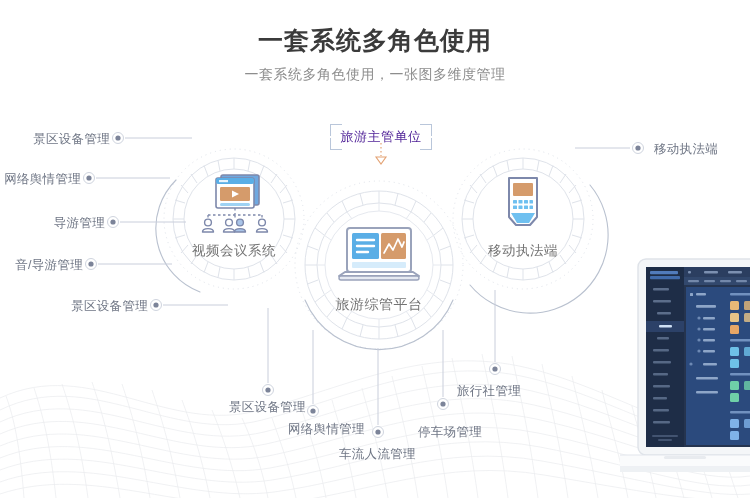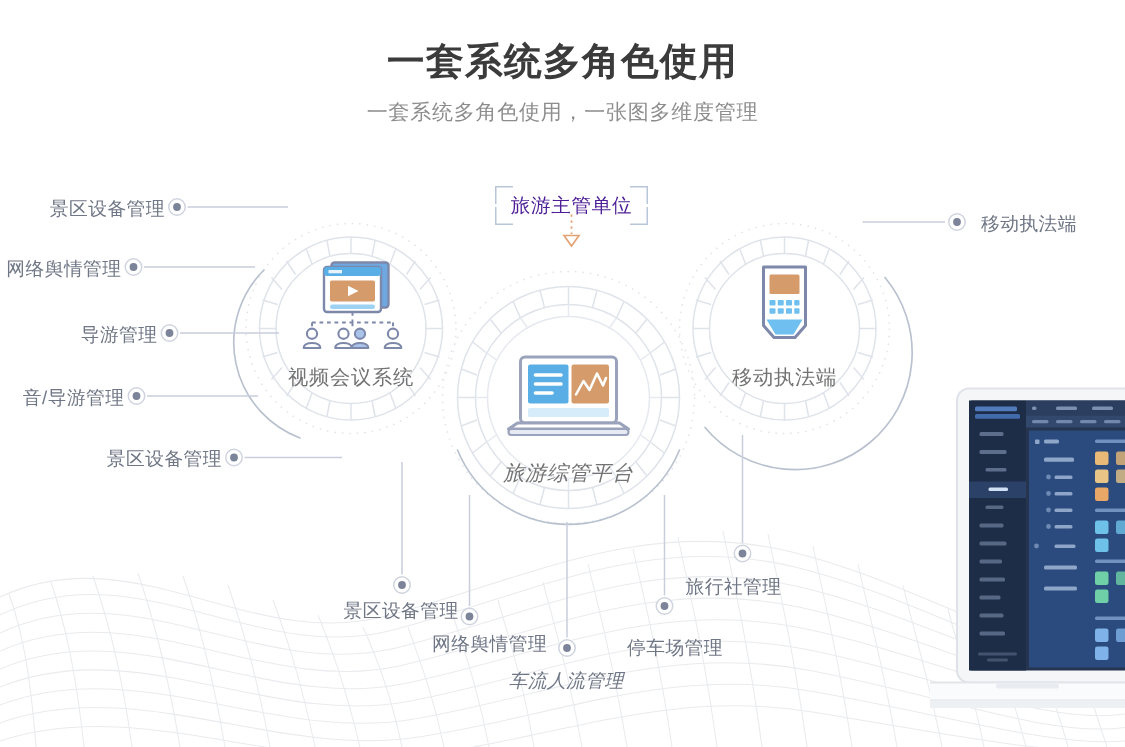--- a/index.html
+++ b/index.html
@@ -41,21 +41,21 @@
   .badge .c-tr { right: 0; top: 0; border-right-width: 1px; border-top-width: 1px; }
   .badge .c-bl { left: 0; bottom: 0; border-left-width: 1px; border-bottom-width: 1px; }
   .badge .c-br { right: 0; bottom: 0; border-right-width: 1px; border-bottom-width: 1px; }
   .badge .btxt { position: relative; z-index: 2; }
 
   
   .node { position: absolute; z-index: 3; display: flex; flex-direction: column; align-items: center; }
   .node .ico { position: relative; }
   .node .nlabel { font-size: 13.5px; color: #737373; letter-spacing: .5px; white-space: nowrap; }
 
-  #node-center { left: 309px; top: 236px; width: 140px; font-style: italic; }
+  #node-center { left: 309px; top: 226px; width: 140px; }
   #node-center .nlabel { font-size: 14px; margin-top: 6px; }
   #node-video { left: 166px; top: 172px; width: 136px; }
   #node-video .nlabel { margin-top: 4px; }
   #node-mobile { left: 455px; top: 175px; width: 136px; align-items: center; }
   #node-mobile .nlabel { margin-top: 5px; }
 
   
   .lbl {
     position: absolute; z-index: 4;
     font-size: 12.5px; color: #6f7685; white-space: nowrap;
@@ -363,21 +363,21 @@
   <div class="lbl r" style="left:0;   top:131px; width:110px;">景区设备管理</div>
   <div class="lbl r" style="left:0;   top:171px; width:81px;">网络舆情管理</div>
   <div class="lbl r" style="left:0;   top:215px; width:105px;">导游管理</div>
   <div class="lbl r" style="left:0;   top:257px; width:83px;">音/导游管理</div>
   <div class="lbl r" style="left:0;   top:298px; width:148px;">景区设备管理</div>
 
   <div class="lbl" style="left:654px; top:141px;">移动执法端</div>
 
   <div class="lbl" style="left:229px; top:399px;">景区设备管理</div>
   <div class="lbl" style="left:288px; top:421px;">网络舆情管理</div>
-  <div class="lbl" style="left:339px; top:446px;font-style:italic;">车流人流管理</div>
+  <div class="lbl" style="left:339px; top:446px;">车流人流管理</div>
   <div class="lbl" style="left:418px; top:424px;">停车场管理</div>
   <div class="lbl" style="left:457px; top:383px;">旅行社管理</div>
 
   <div class="laptop">
     <svg width="130" height="245" viewBox="0 0 130 245">
 
       <rect x="18" y="6" width="140" height="196" rx="8" fill="#f4f6f8" stroke="#dfe3e9" stroke-width="1.4"></rect>
 
       <rect x="26" y="14" width="130" height="180" rx="2" fill="#25344f"></rect>
 

